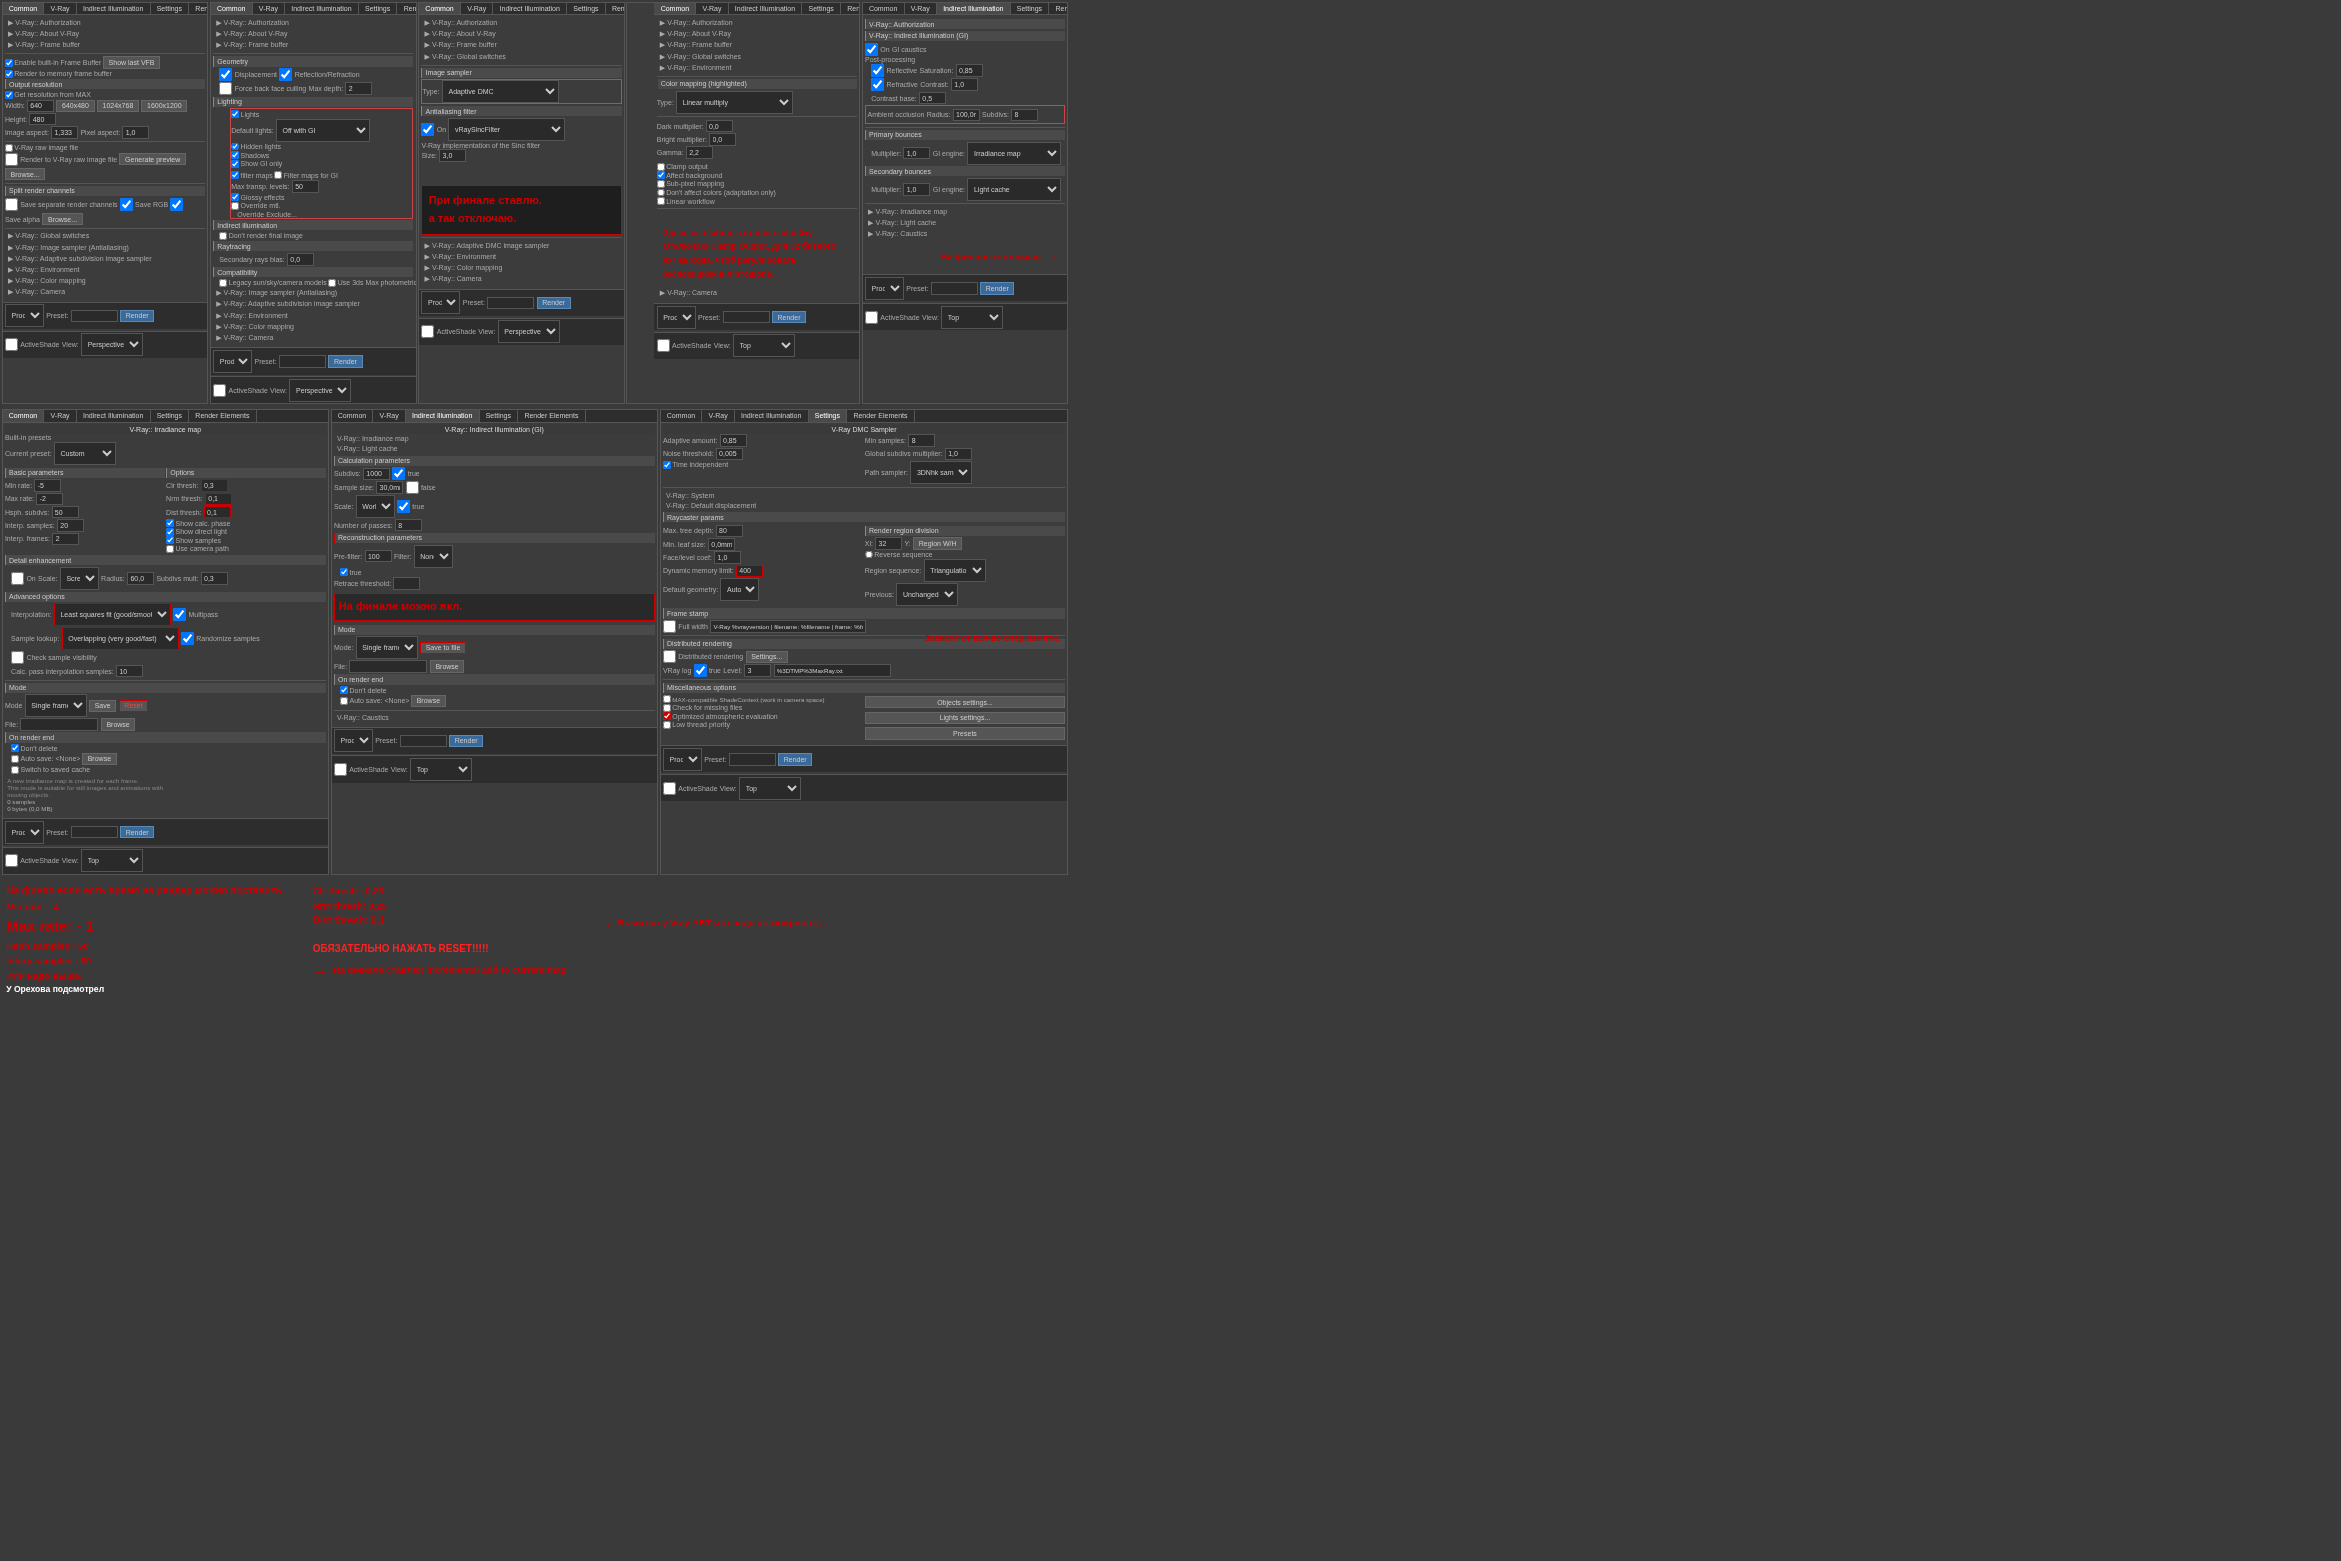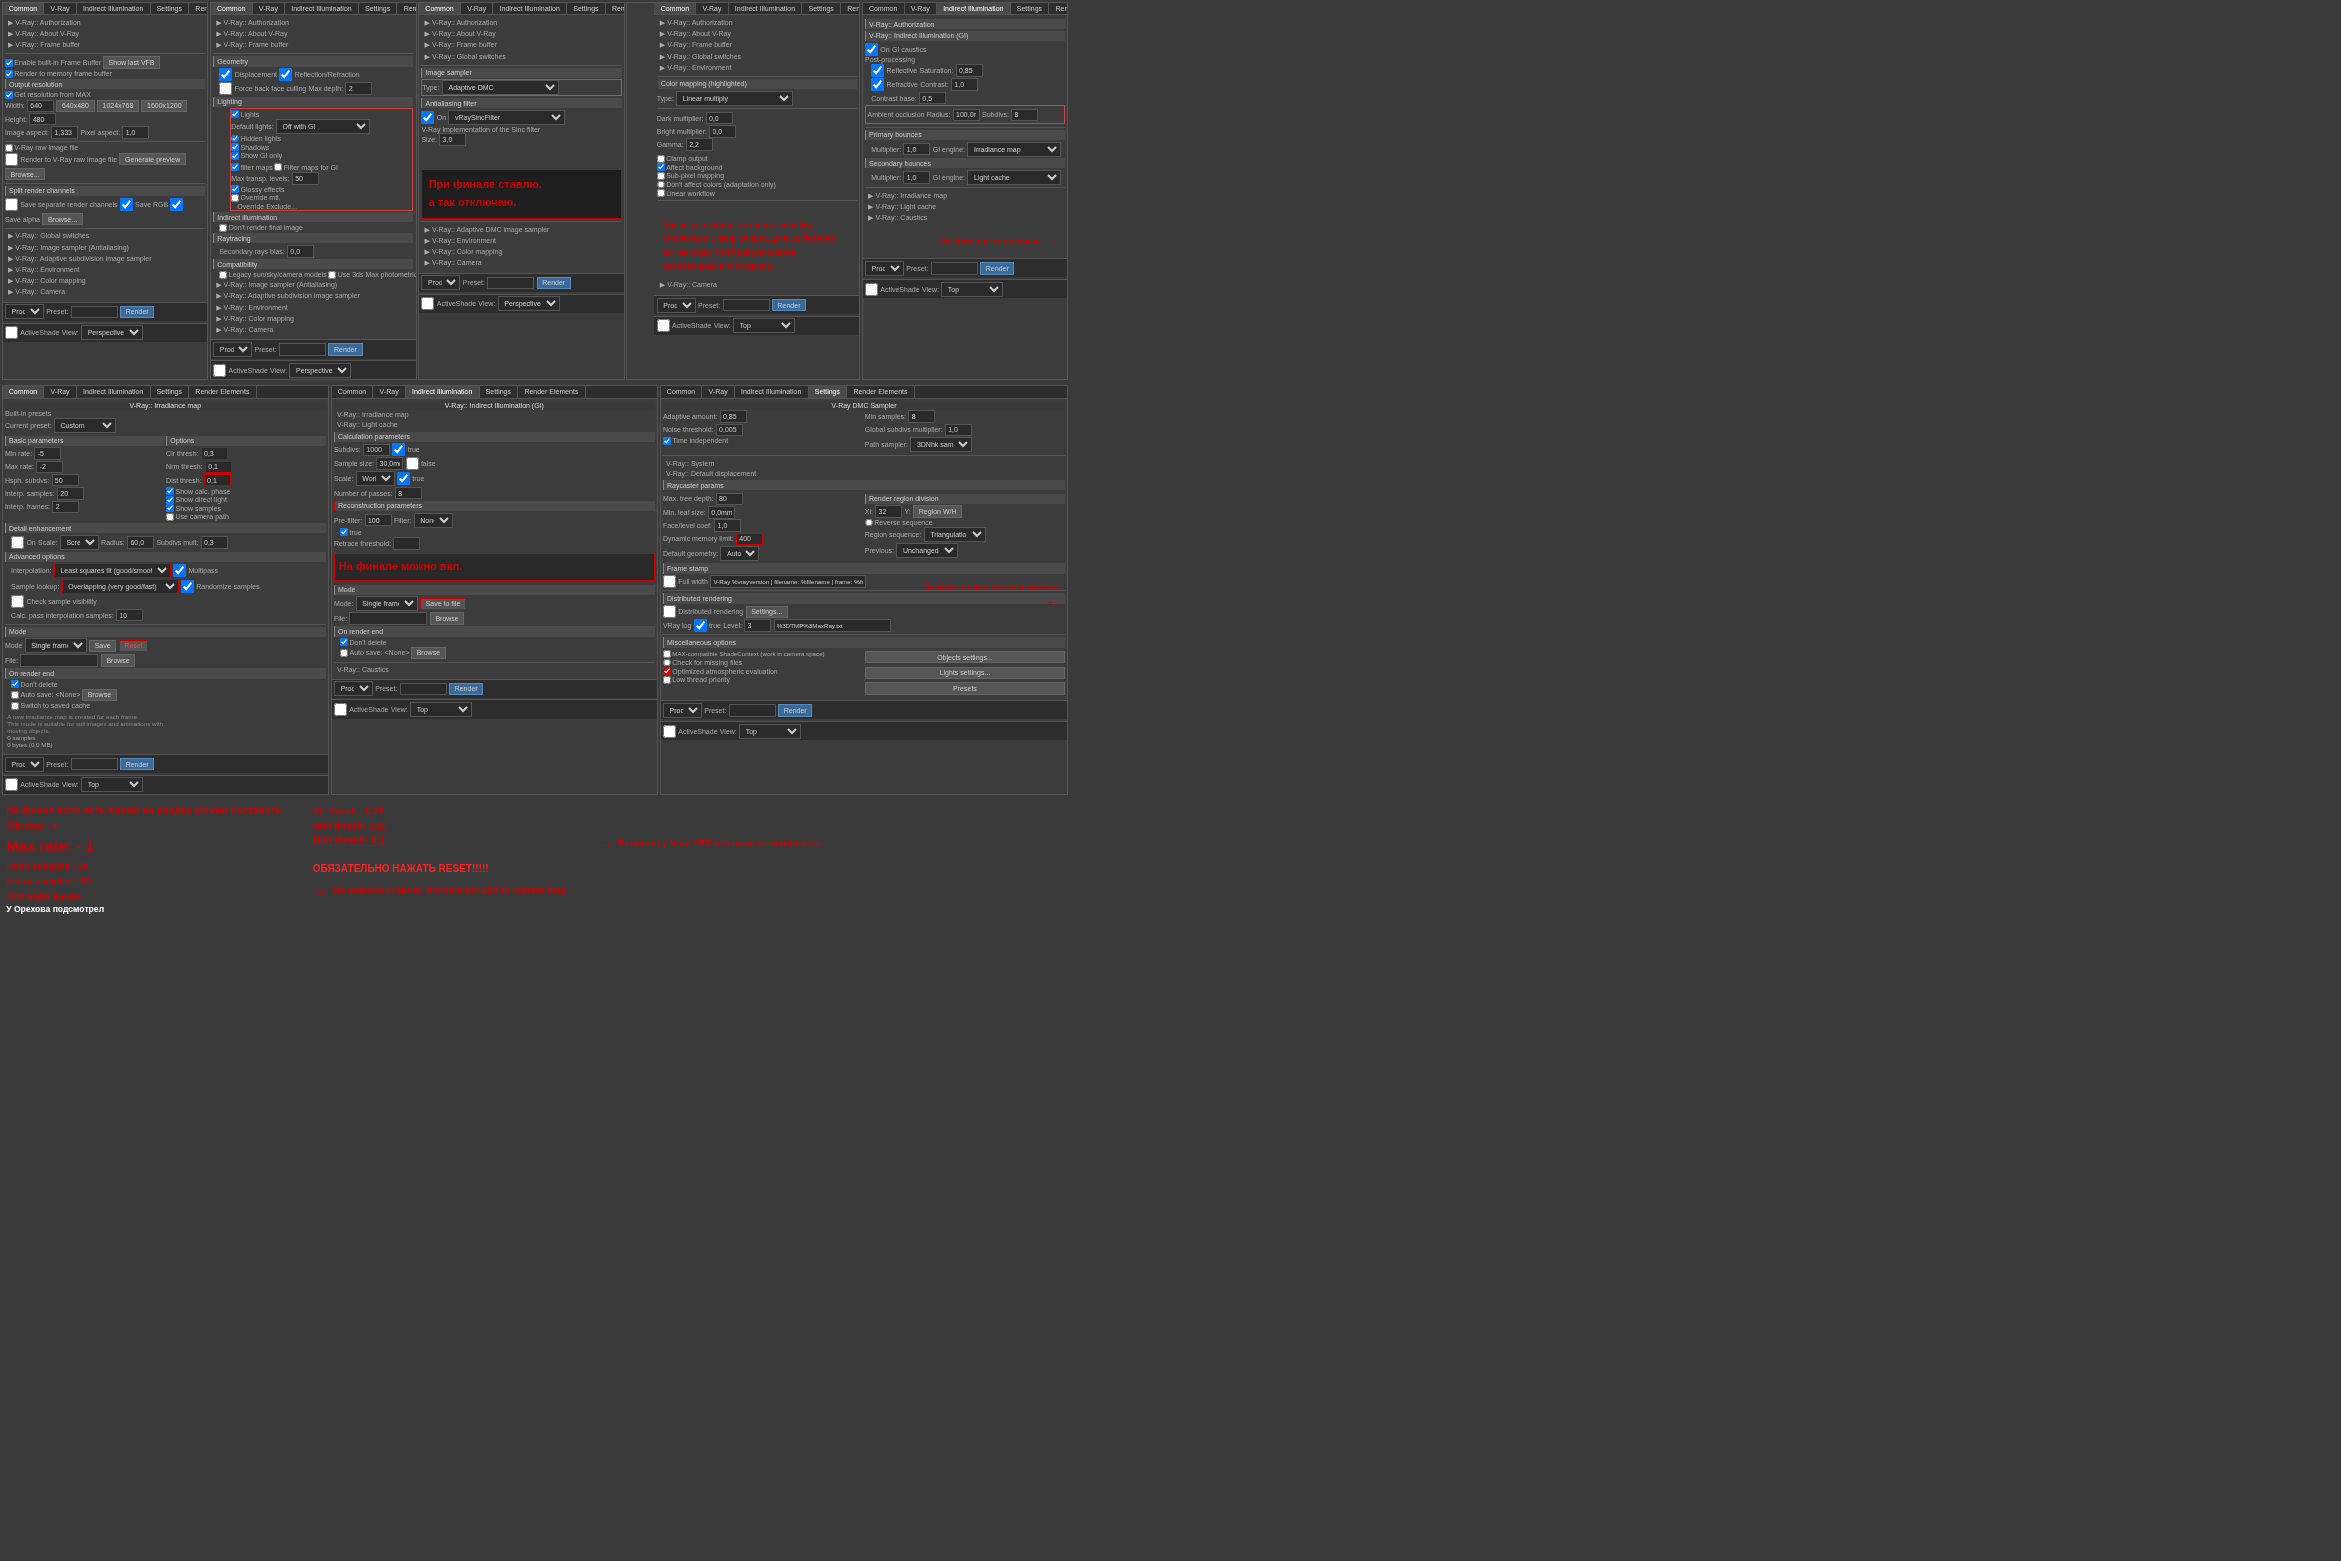--- a/index.html
+++ b/index.html
@@ -109,21 +109,21 @@
     .input-sm { width: 27px; }
     .input-md { width: 47px; }
     .input-lg { width: 78px; }
 
     .select-field {
       background: #2a2a2a;
       border: 0.8px solid #555;
       color: #ccc;
       font-size: 7px;
       padding: 0.8px 1.6px;
-      height: 15px;
+      height: 23px;
     }
 
     .select-sm { width: 39px; }
     .select-md { width: 62px; }
     .select-lg { width: 94px; }
     .select-xl { width: 117px; }
 
     .checkbox-row {
       display: flex;
       align-items: center;
@@ -1114,21 +1114,21 @@
       </div>
     </div>
 
   </div>
 
   <div class="bottom-notes">
     <div style="display: flex; gap: 31px; align-items: flex-start;">
 
       <div style="min-width: 156px;">
         <div class="note-text" style="font-size: 10px;">На финал если есть время на рендер можно поставить</div>
-        <div class="note-text" style="font-size: 9.4px; font-family: Liberation Serif, serif;">Min rate: - 4</div>
+        <div class="note-text" style="font-size: 9.4px;">Min rate: - 4</div>
         <div class="note-text" style="font-size: 15px;">Max rate: - 1</div>
         <div class="note-text" style="font-size: 9.4px;">Hsph samples : 50</div>
         <div class="note-text" style="font-size: 9.4px;">Interp.samples : 50</div>
         <div class="note-text" style="font-size: 9.4px;">Или надо выше.</div>
         <div class="note-text" style="font-size: 8.6px; color: #fff;">У Орехова подсмотрел</div>
       </div>
 
       <div style="min-width: 156px;">
         <div class="note-text" style="font-size: 9.4px;">Clr thresh : 0,25</div>
         <div class="note-text" style="font-size: 9.4px;">Nrm thresh: 0,25</div>

